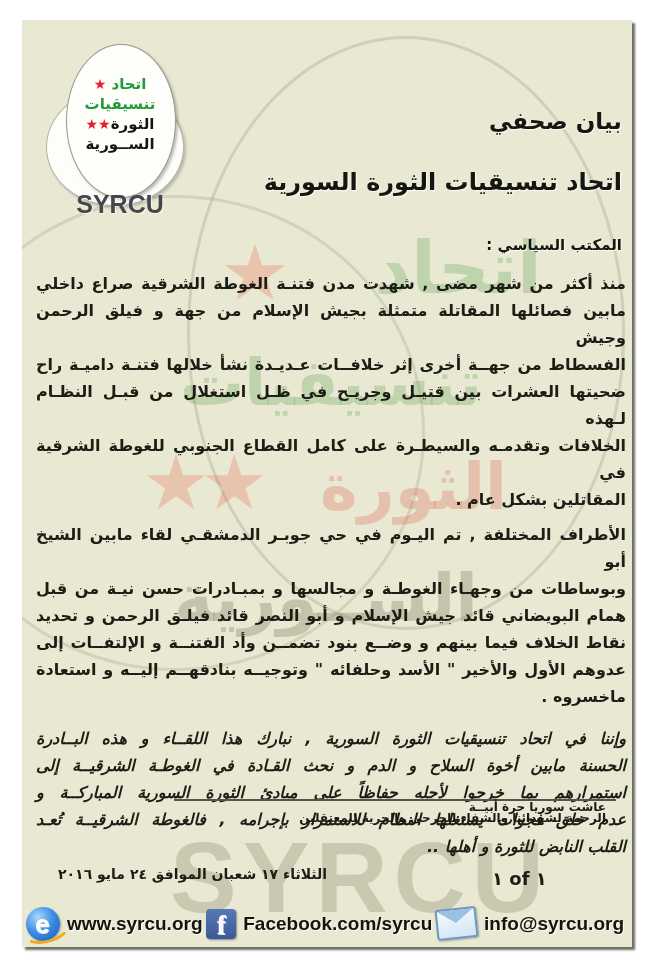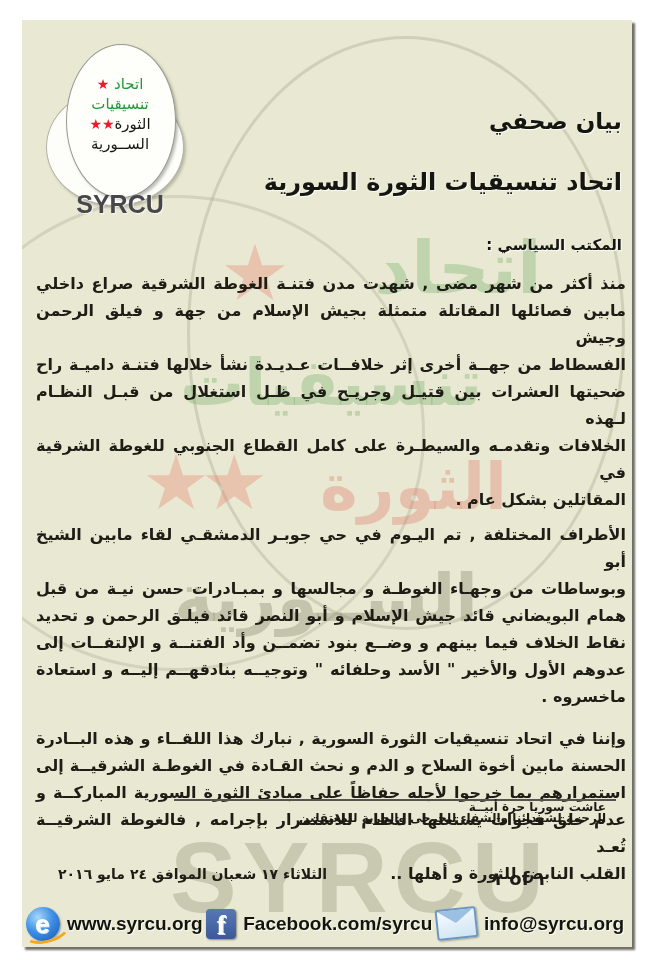--- a/index.html
+++ b/index.html
@@ -34,21 +34,21 @@
     background:#fdfdfa; border:1px solid #b3b3aa; border-radius:50%;
     box-shadow:2px 2px 3px rgba(70,70,58,0.30);
   }
   .logo-egg {
     position:absolute; left:26px; top:2px; width:108px; height:152px;
     background:#fefefb; border:1px solid #99998f; border-radius:50%;
     box-shadow:2px 2px 3px rgba(70,70,58,0.35);
   }
   .logo-text {
     position:absolute; left:26px; top:32px; width:108px; text-align:center;
-    direction:rtl; font-weight:normal; font-size:15px; line-height:20px;
+    direction:rtl; font-weight:bold; font-size:15px; line-height:20px;
   }
   .lg-green { color:#219a38; }
   .lg-dark  { color:#16160f; }
   .lg-star  { color:#e81c2a; font-size:14px; }
   .logo-acronym {
     position:absolute; left:28px; top:148px; width:104px; text-align:center;
     font-family:"Liberation Sans",sans-serif; font-weight:bold; font-size:25px;
     color:#46464b; text-shadow:1px 1px 1px rgba(255,255,255,0.75);
   }
   
@@ -59,21 +59,21 @@
     white-space:nowrap;
     text-align:right;
   }
   .hdr1 { top:88px;  font-size:23px; }
   .hdr2 { top:148px; font-size:24px; }
   .hdr3 { top:216px; font-size:15px; }
   
   .content { position:absolute; left:14px; top:250px; width:590px; direction:rtl; z-index:2; }
   .para { margin:0; }
   .para + .para { margin-top:8px; }
-  .para.p3 { margin-top:15px; }
+  .para.p3 { margin-top:15px;font-style:italic; }
   .line {
     font-size:16px; font-weight:bold; line-height:27px; color:#1d1d16;
     text-align:justify; text-align-last:justify;
   }
   .line.end { text-align-last:right; }
   
   .sep { position:absolute; top:779px; left:152px; width:442px; height:2px; background:#54544c; z-index:2; }
   .slogan { position:absolute; right:26px; direction:rtl; font-size:12px; font-weight:600;
             color:#1b1b14; z-index:2; white-space:nowrap; }
   .slogan1 { top:791px; }

